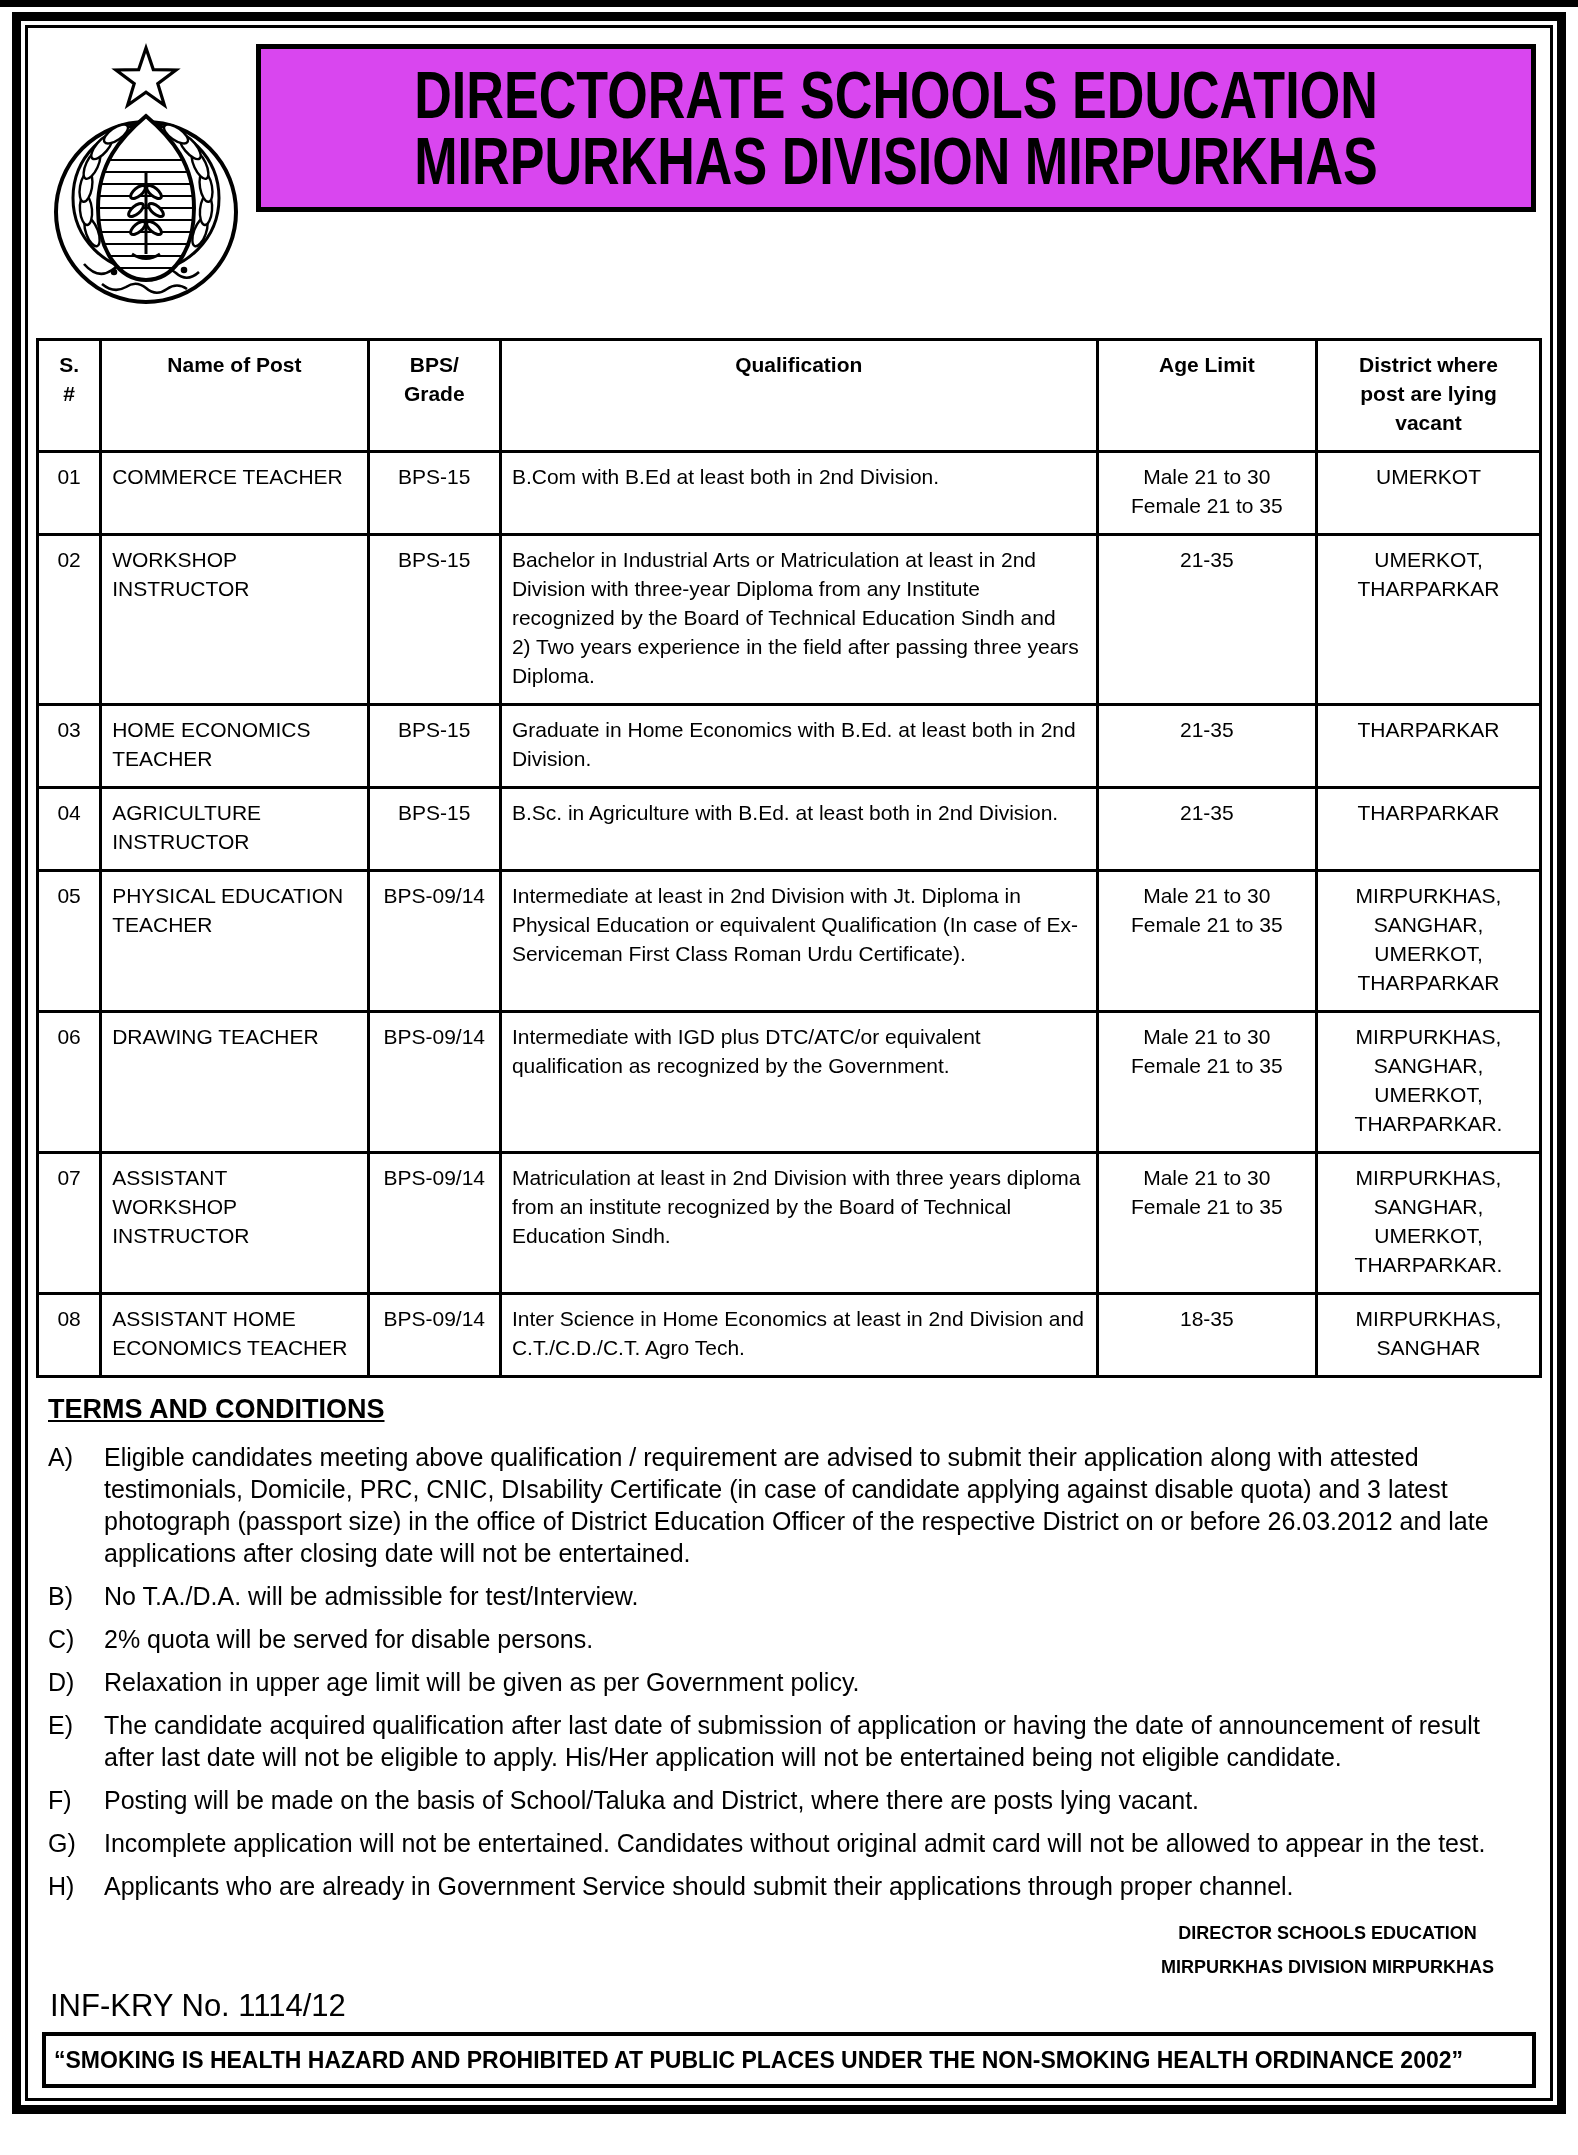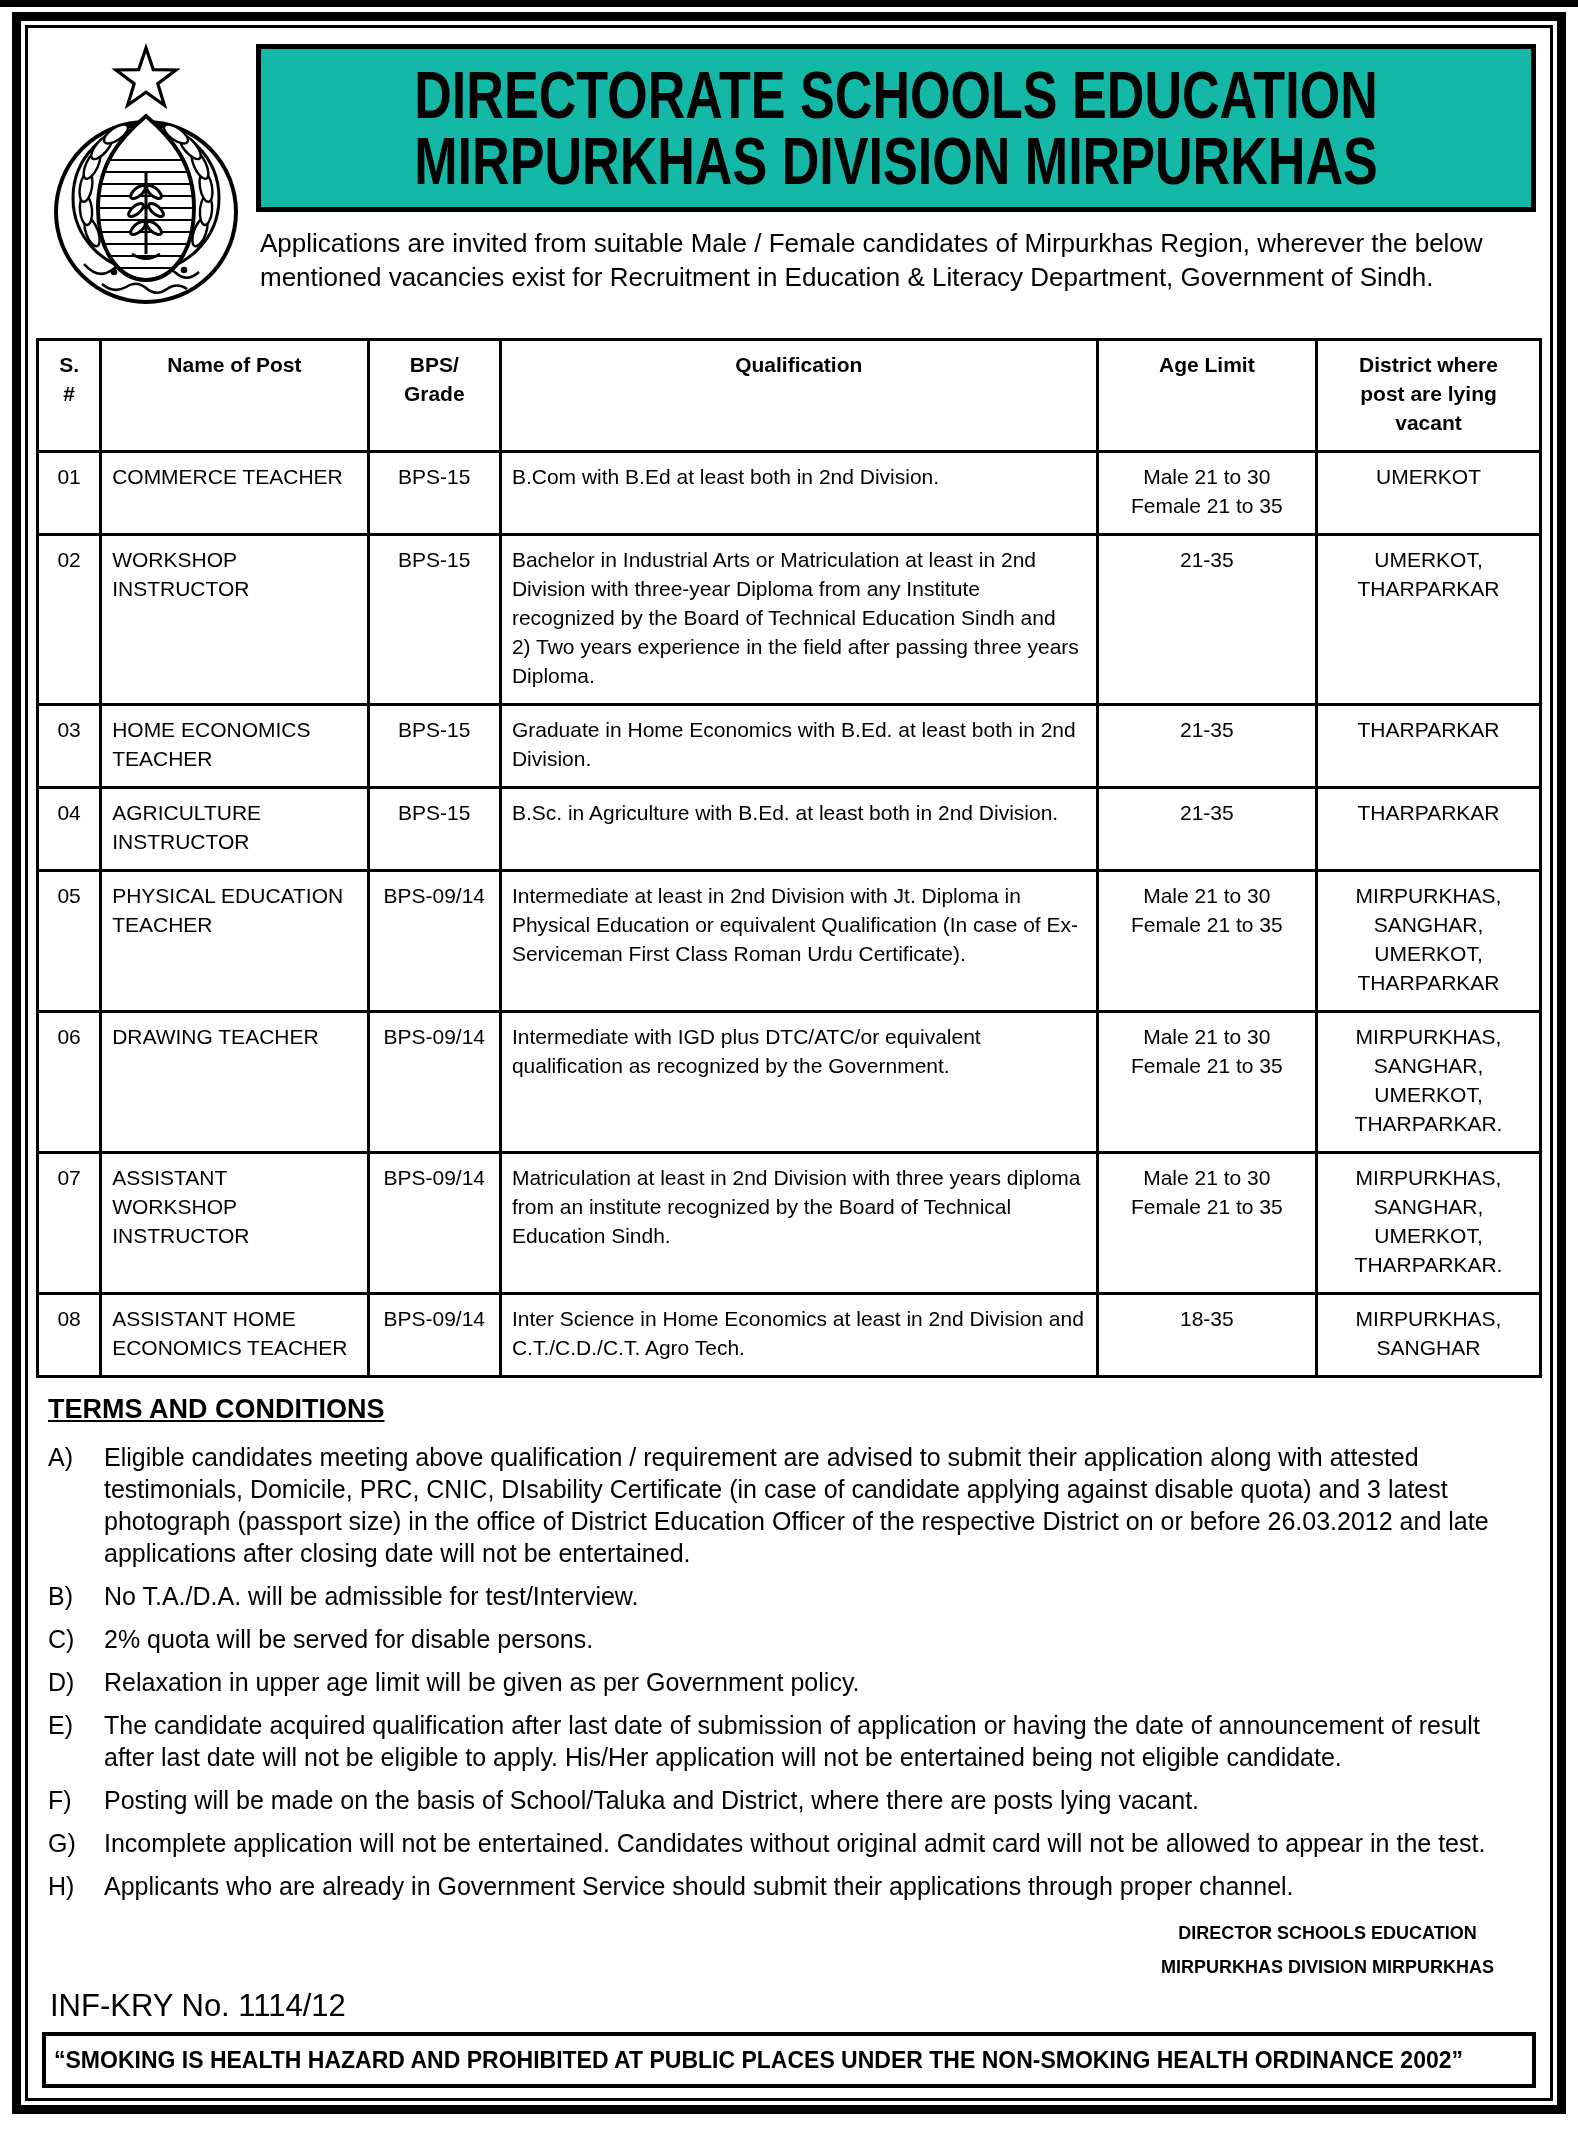--- a/index.html
+++ b/index.html
@@ -11,21 +11,21 @@
   }
   .top-strip { height: 7px; background: #000; margin-bottom: 5px; }
   .frame-outer { margin: 0 12px; border: 9px solid #000; padding: 4px; }
   .frame-inner { border: 3px solid #000; padding: 10px 8px 8px 8px; background: #fff; }
 
   
   .masthead { display: flex; align-items: flex-start; }
   .logo-wrap { width: 218px; flex: none; padding: 4px 0 0 8px; }
   .head-right { flex: 1; }
   .title-box {
-    background: #14b8a6;
+    background: #d946ef;
     border: 5px solid #000;
     margin: 6px 6px 0 2px;
     padding: 14px 6px 12px 6px;
     text-align: center;
   }
   .title-line {
     display: block;
     font-weight: bold;
     font-size: 56px;
     line-height: 66px;
@@ -158,21 +158,20 @@
 
           <polygon points="102,6 109.3,27.6 132,28 113.8,41.6 120.4,63.3 102,50.3 83.6,63.3 90.2,41.6 72,28 94.7,27.6" fill="#fff" stroke="#000" stroke-width="3.2"></polygon>
         </svg>
       </div>
 
       <div class="head-right">
         <div class="title-box">
           <span class="title-line">DIRECTORATE SCHOOLS EDUCATION</span>
           <span class="title-line">MIRPURKHAS DIVISION MIRPURKHAS</span>
         </div>
-        <div class="intro">Applications are invited from suitable Male / Female candidates of Mirpurkhas Region, wherever the below mentioned vacancies exist for Recruitment in Education &amp; Literacy Department, Government of Sindh.</div>
       </div>
     </div>
 
     <table class="vacancy">
       <colgroup>
         <col style="width:4.2%">
           <col style="width:17.8%">
           <col style="width:8.8%">
         <col style="width:39.7%">
           <col style="width:14.6%">

